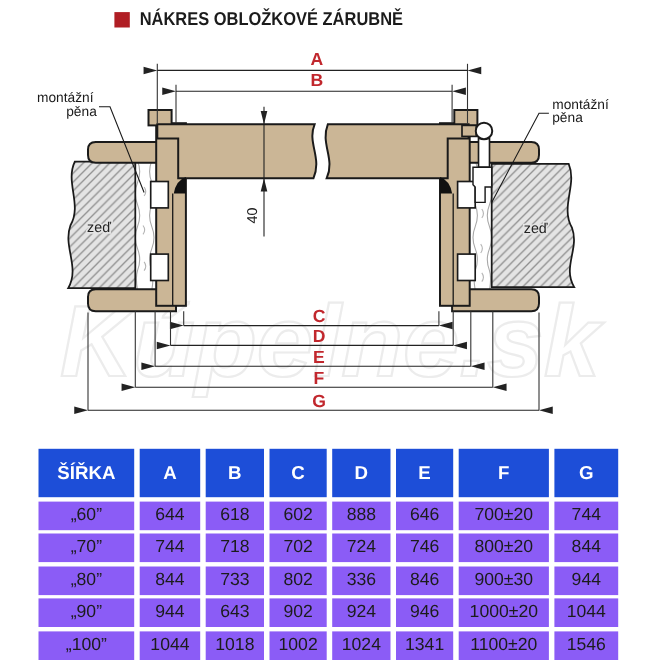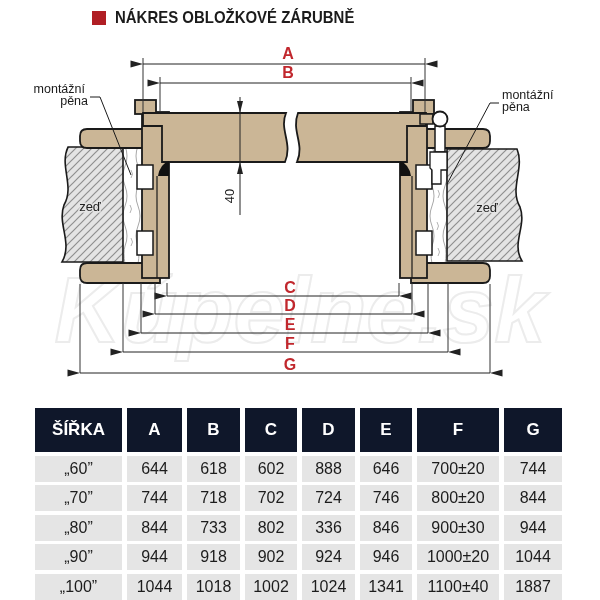--- a/index.html
+++ b/index.html
@@ -1,31 +1,31 @@
 <!DOCTYPE html>
 <html><head>
 <meta charset="utf-8">
 <style>
   html,body{margin:0;padding:0;}
   body{width:600px;height:600px;background:#ffffff;position:relative;overflow:hidden;
        font-family:"Liberation Sans", sans-serif;}
   
-  .title-row{position:absolute;left:92px;top:8px;display:flex;align-items:center;gap:9px;}
+  .title-row{position:absolute;left:104px;top:8px;display:flex;align-items:center;gap:9px;}
   .title-bullet{width:14px;height:14px;background:#b01e24;flex:0 0 auto;}
   .title-text{font-size:17px;font-weight:bold;color:#1b1b1b;white-space:nowrap;
               transform:scaleX(0.88);transform-origin:left center;letter-spacing:0px;}
   
   .drawing{position:absolute;left:0;top:0;}
   
   .size-table{position:absolute;left:35px;top:408px;width:528px;
       display:grid;grid-template-columns:87px 55px 53px 52px 53px 52px 82px 58px;
       grid-template-rows:44px repeat(5,26px);column-gap:5px;row-gap:3.5px;}
   .size-table .cell{display:flex;align-items:center;justify-content:center;}
-  .size-table .th{background:#0f172a;color:#ffffff;font-weight:bold;font-size:17px;}
-  .size-table .td{background:#e5e5e5;color:#1c1c1c;font-size:16px;}
+  .size-table .th{background:#1d4ed8;color:#ffffff;font-weight:bold;font-size:17px;}
+  .size-table .td{background:#8b5cf6;color:#1c1c1c;font-size:16px;}
 </style>
 </head>
 <body>
 
 <div class="title-row">
   <div class="title-bullet"></div>
   <div class="title-text">NÁKRES OBLOŽKOVÉ ZÁRUBNĚ</div>
 </div>
 
 <svg class="drawing" width="600" height="405" viewBox="0 0 600 405">
@@ -201,28 +201,28 @@
   <div class="cell td">844</div>
   <div class="cell td">733</div>
   <div class="cell td">802</div>
   <div class="cell td">336</div>
   <div class="cell td">846</div>
   <div class="cell td">900±30</div>
   <div class="cell td">944</div>
 
   <div class="cell td">„90”</div>
   <div class="cell td">944</div>
-  <div class="cell td">918</div>
+  <div class="cell td">643</div>
   <div class="cell td">902</div>
   <div class="cell td">924</div>
   <div class="cell td">946</div>
   <div class="cell td">1000±20</div>
   <div class="cell td">1044</div>
 
   <div class="cell td">„100”</div>
   <div class="cell td">1044</div>
   <div class="cell td">1018</div>
   <div class="cell td">1002</div>
   <div class="cell td">1024</div>
   <div class="cell td">1341</div>
-  <div class="cell td">1100±40</div>
-  <div class="cell td">1887</div>
+  <div class="cell td">1100±20</div>
+  <div class="cell td">1546</div>
 </div>
 
 </body></html>

